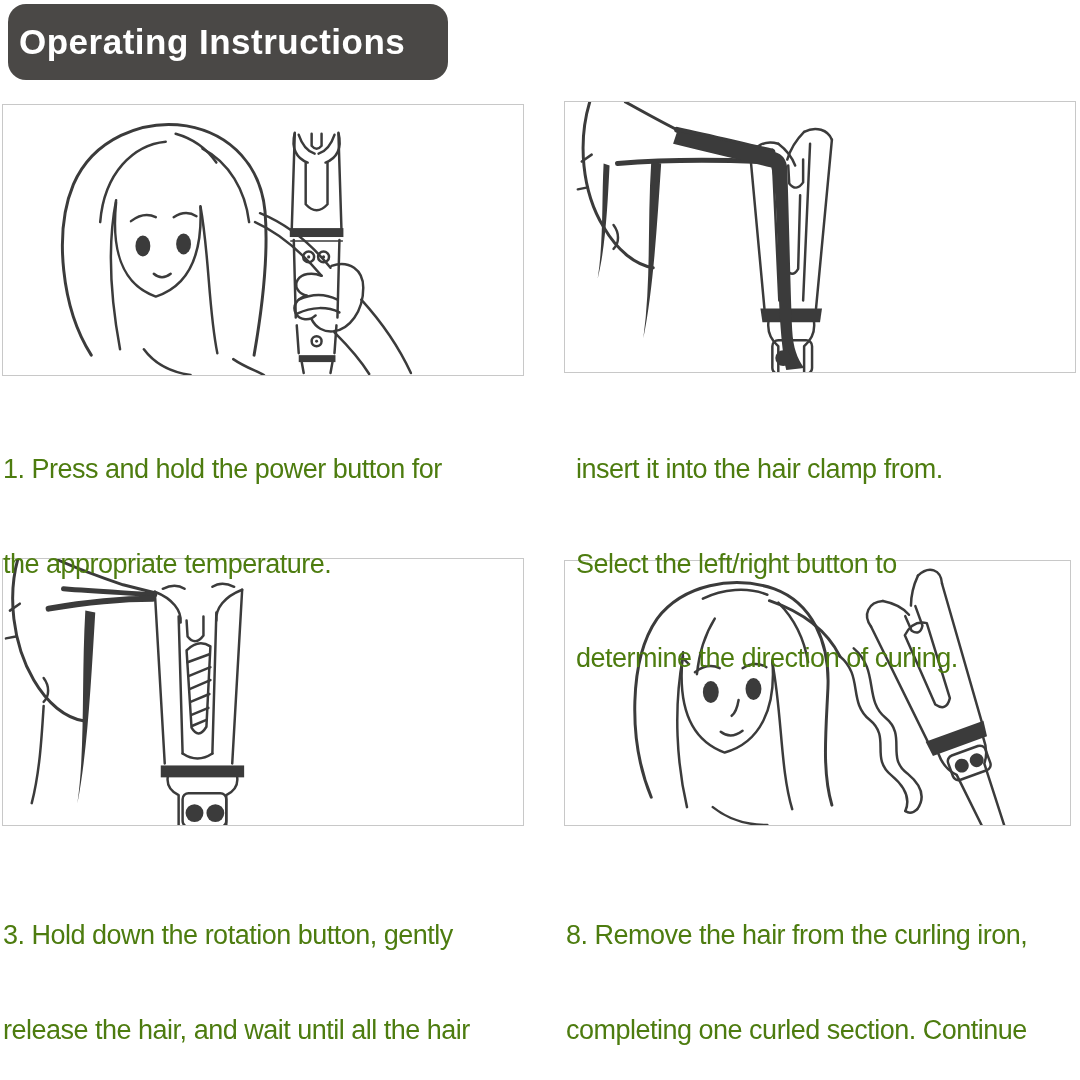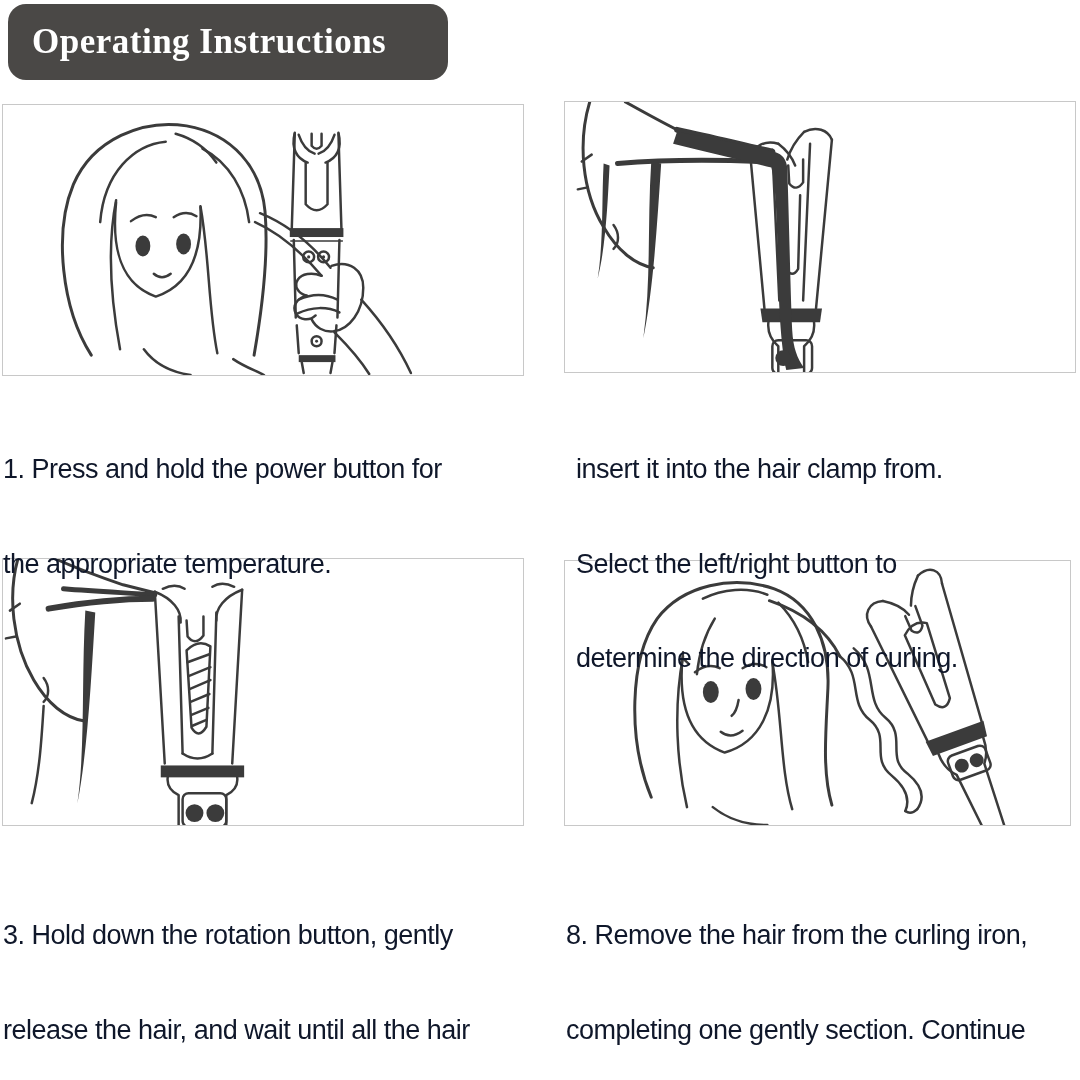--- a/index.html
+++ b/index.html
@@ -1,30 +1,30 @@
 <!DOCTYPE html>
 <html><head>
 <meta charset="utf-8">
 <style>
   html,body{margin:0;padding:0;}
   body{width:1080px;height:1080px;background:#ffffff;font-family:"Liberation Sans",sans-serif;}
   .page{position:relative;width:1080px;height:1080px;background:#ffffff;overflow:hidden;}
 
   .badge{position:absolute;left:8px;top:4px;width:440px;height:76px;background:#4a4846;
-         border-radius:18px;display:flex;align-items:center;padding-left:24px;box-sizing:border-box;font-family:Liberation Serif, serif;}
+         border-radius:18px;display:flex;align-items:center;padding-left:11px;box-sizing:border-box;}
   .badge span{color:#ffffff;font-size:35px;font-weight:bold;letter-spacing:.5px;}
 
   .panel{position:absolute;background:#ffffff;border:1px solid #c8c8c8;box-sizing:border-box;overflow:hidden;}
   .panel svg{display:block;width:100%;height:100%;}
   .p1{left:2px;top:104px;width:522px;height:272px;}
   .p2{left:564px;top:101px;width:512px;height:272px;}
   .p3{left:2px;top:558px;width:522px;height:268px;}
   .p4{left:564px;top:560px;width:507px;height:266px;}
 
-  .step-text{position:absolute;color:#0f172a;font-size:27px;line-height:31.5px;letter-spacing:-0.5px;white-space:pre;}
+  .step-text{position:absolute;color:#4d7c0f;font-size:27px;line-height:31.5px;letter-spacing:-0.5px;white-space:pre;}
   .t1{left:3px;top:391px;width:540px;}
   .t2{left:576px;top:391px;width:502px;}
   .t3{left:3px;top:857px;width:545px;}
   .t4{left:566px;top:857px;width:512px;}
 
   .lineart{stroke:#3b3b3b;fill:none;stroke-width:2.5;stroke-linecap:round;stroke-linejoin:round;}
   .fillart{fill:#3b3b3b;stroke:none;}
 </style>
 </head>
 <body>
@@ -238,17 +238,17 @@
     <div>3. Hold down the rotation button, gently</div>
     <div>release the hair, and wait until all the hair</div>
     
     
     
     
   </div>
 
   <div class="step-text t4">
     <div>8. Remove the hair from the curling iron,</div>
-    <div>completing one gently section. Continue</div>
+    <div>completing one curled section. Continue</div>
     
   </div>
 
 </div>
 
 </body></html>

